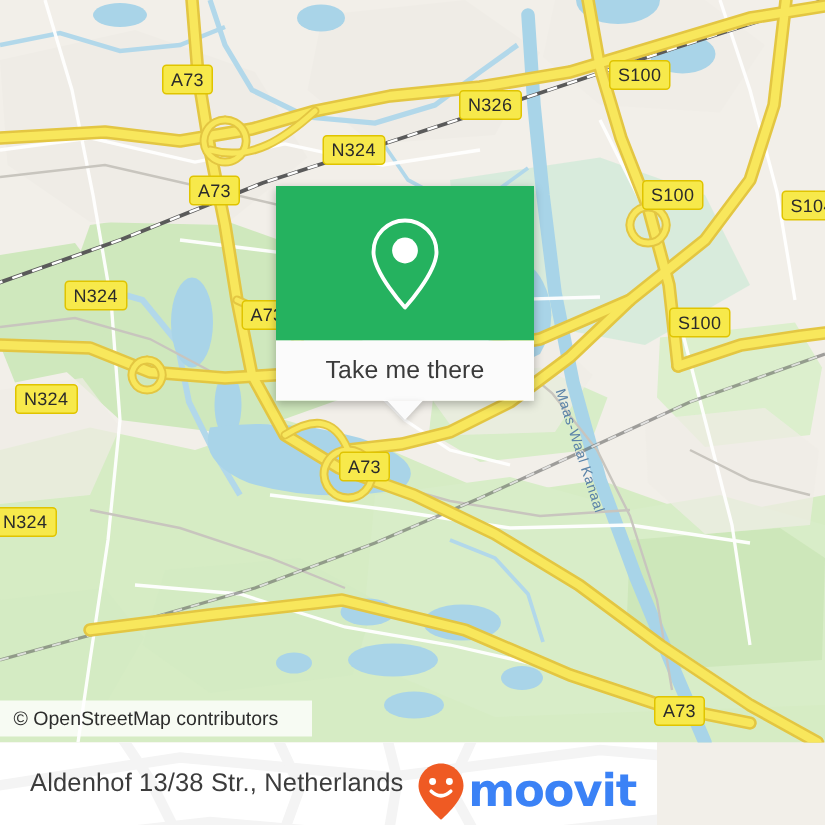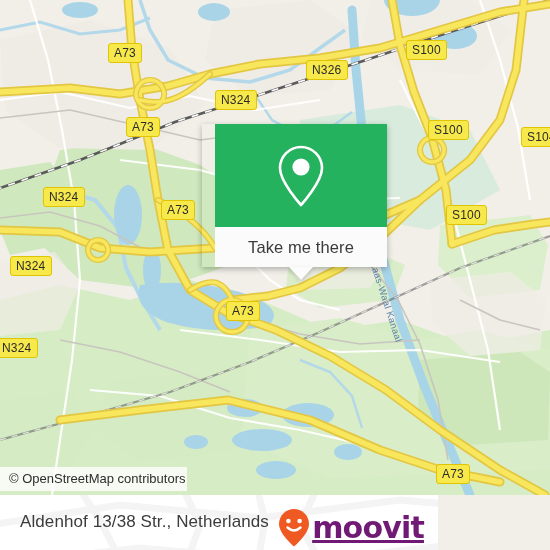--- a/index.html
+++ b/index.html
@@ -54,25 +54,24 @@
     font-size: 9.5px;
     font-family: "Liberation Sans", sans-serif;
     letter-spacing: 0.4px;
     white-space: nowrap;
     transform-origin: left top;
   }
 
   
   .card {
     position: absolute;
-    left: 202px;
+    left: 184px;
     top: 124px;
     width: 172px;
     box-shadow: 0 2px 6px rgba(0,0,0,0.28);
-    padding-left: 13px;
   }
   .card-head {
     height: 103px;
     background: #25b25f;
     display: flex;
     align-items: center;
     justify-content: center;
   }
   .card-foot {
     height: 40px;
@@ -102,21 +101,21 @@
 
   
   .osm-attr {
     position: absolute;
     left: 0;
     top: 467px;
     background: rgba(255,255,255,0.80);
     color: #2d2d2d;
     font-size: 13px;
     font-family: "Liberation Sans", sans-serif;
-    padding: 4px 1px 5px 9px;
+    padding: 4px 22px 5px 9px;
     white-space: nowrap;
   }
 
   
   .footer {
     position: absolute;
     left: 0;
     top: 495px;
     width: 438px;
     height: 55px;
@@ -136,27 +135,26 @@
   }
   .brand {
     position: absolute;
     right: 14px;
     top: 13px;
     display: flex;
     align-items: center;
     gap: 1px;
   }
   .brand-text {
-    color: #701a75;
+    color: #3b82f6;
     font-size: 30px;
     font-family: "DejaVu Sans", sans-serif;
     font-weight: bold;
     letter-spacing: -0.8px;
     line-height: 1;
-    text-decoration: underline;
   }
 </style>
 </head>
 <body>
 
 <div id="app">
 
   <div class="map">
     <svg class="map-svg" width="550" height="495" viewBox="0 0 550 495">
       <defs>

